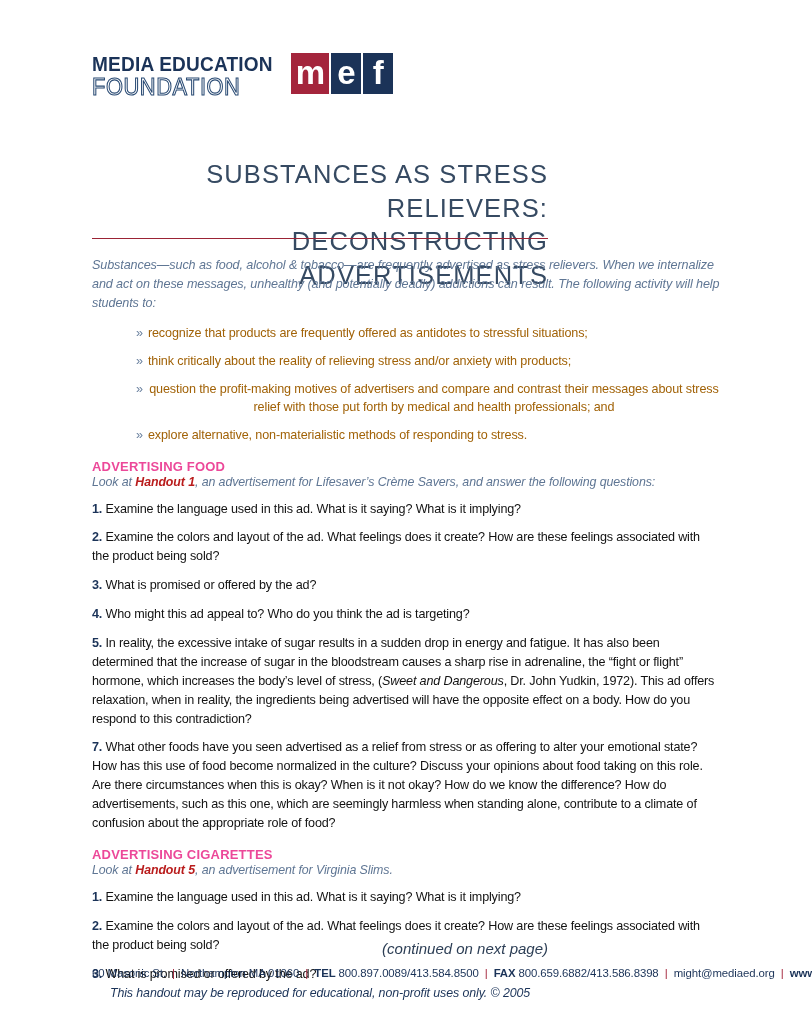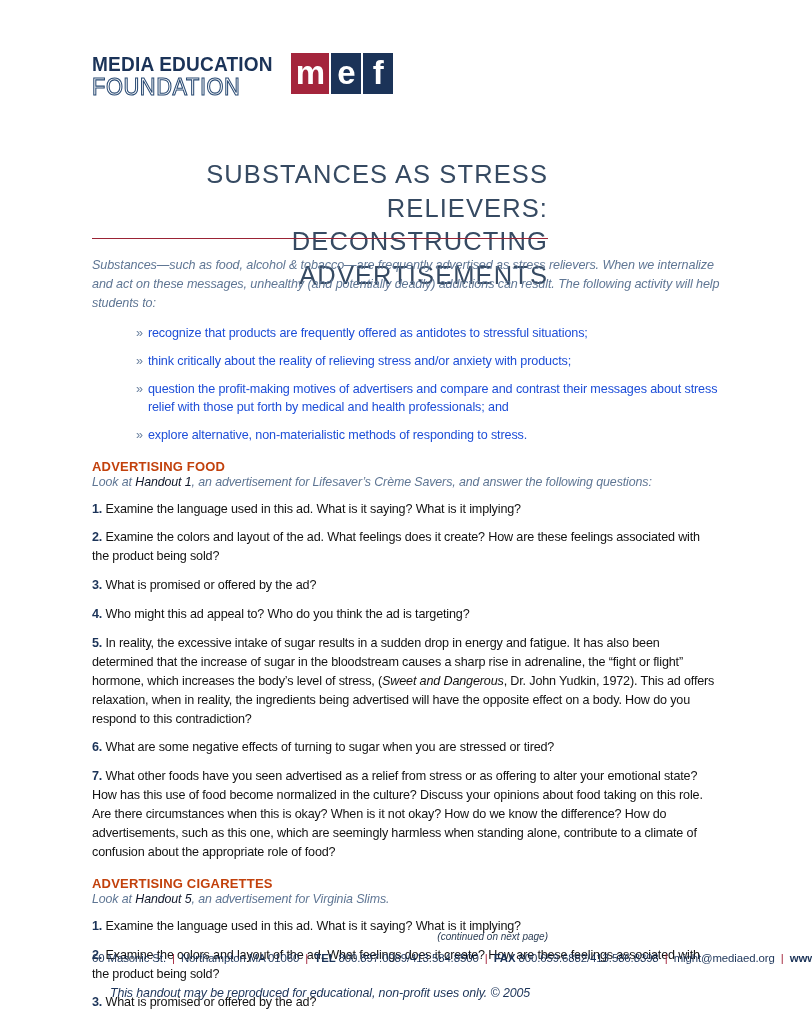--- a/index.html
+++ b/index.html
@@ -133,43 +133,43 @@
     line-height: 1.48;
     margin-bottom: 9px;
     letter-spacing: -0.12px;
   }
   .bullet .bul-mark {
     color: #6b82a0;
     margin-right: 5px;
     flex: none;
     font-size: 12.6px;
   }
-  .bullet .bul-text { color: #1d4ed8; }
+  .bullet .bul-text { color: #a16207; text-align: center; }
   .bullets { padding-left: 44px; }
 
   .section-head {
     font-family: "Liberation Sans Narrow", "Liberation Sans", sans-serif;
     font-weight: bold;
     font-size: 13px;
     letter-spacing: 0.2px;
-    color: #c2410c;
+    color: #ec4899;
     margin: 14px 0 1px 0;
   }
   .section-sub {
     font-family: "Liberation Sans", sans-serif;
     font-style: italic;
     font-size: 12.4px;
     color: #5f7694;
     margin: 0 0 11px 0;
     letter-spacing: -0.1px;
   }
   .section-sub b {
-    color: #0f172a;
-    font-style: italic;
-    font-weight: normal;
+    color: #b91c1c;
+    font-style: italic;
+    font-weight: bold;
   }
 
   .qa {
     font-size: 12.6px;
     line-height: 1.5;
     color: #121212;
     margin: 0 0 10px 0;
     letter-spacing: -0.16px;
     text-align: left;
   }
@@ -184,21 +184,21 @@
     position: absolute;
     left: 92px;
     right: 92px;
     bottom: 34px;
     text-align: center;
   }
   .continued {
     text-align: right;
     font-family: "Liberation Sans", sans-serif;
     font-style: italic;
-    font-size: 10px;
+    font-size: 15px;
     color: #2c3e55;
     margin-bottom: 9px;
   }
   .footer-line {
     font-family: "Liberation Sans Narrow", "Liberation Sans", sans-serif;
     font-size: 11.4px;
     color: #1b3358;
     letter-spacing: -0.1px;
     line-height: 1.3;
     white-space: nowrap;
@@ -206,21 +206,21 @@
   .footer-line .sep {
     color: #a4253c;
     margin: 0 3px;
   }
   .footer-line b { font-weight: bold; margin-top: 31px; }
   .footer-note {
     font-family: "Liberation Sans", sans-serif;
     font-style: italic;
     font-size: 12.4px;
     color: #1b3358;
-    margin-top: 20px;
+    margin-top: 5px;
     letter-spacing: -0.1px;
   }
 </style>
 </head>
 <body>
 
 <div class="page">
 
   <div class="logo-block">
     <div class="logo-words">
@@ -263,21 +263,20 @@
       </div>
 
     <div id="sections">
         <div class="section-head">ADVERTISING FOOD</div>
         <div class="section-sub"><span>Look at </span><b>Handout 1</b><span>, an advertisement for Lifesaver’s Crème Savers, and answer the following questions:</span></div>
         <p class="qa"><span class="qnum">1.</span> <span>Examine the language used in this ad. What is it saying? What is it implying?</span></p>
         <p class="qa"><span class="qnum">2.</span> <span>Examine the colors and layout of the ad. What feelings does it create? How are these feelings associated with the product being sold?</span></p>
         <p class="qa"><span class="qnum">3.</span> <span>What is promised or offered by the ad?</span></p>
         <p class="qa"><span class="qnum">4.</span> <span>Who might this ad appeal to? Who do you think the ad is targeting?</span></p>
         <p class="qa"><span class="qnum">5.</span> <span>In reality, the excessive intake of sugar results in a sudden drop in energy and fatigue. It has also been determined that the increase of sugar in the bloodstream causes a sharp rise in adrenaline, the “fight or flight” hormone, which increases the body’s level of stress, (</span><i>Sweet and Dangerous</i><span>, Dr. John Yudkin, 1972). This ad offers relaxation, when in reality, the ingredients being advertised will have the opposite effect on a body. How do you respond to this contradiction?</span></p>
-        <p class="qa"><span class="qnum">6.</span> <span>What are some negative effects of turning to sugar when you are stressed or tired?</span></p>
         <p class="qa"><span class="qnum">7.</span> <span>What other foods have you seen advertised as a relief from stress or as offering to alter your emotional state? How has this use of food become normalized in the culture? Discuss your opinions about food taking on this role. Are there circumstances when this is okay? When is it not okay? How do we know the difference? How do advertisements, such as this one, which are seemingly harmless when standing alone, contribute to a climate of confusion about the appropriate role of food?</span></p>
         <div class="section-head">ADVERTISING CIGARETTES</div>
         <div class="section-sub"><span>Look at </span><b>Handout 5</b><span>, an advertisement for Virginia Slims.</span></div>
         <p class="qa"><span class="qnum">1.</span> <span>Examine the language used in this ad. What is it saying? What is it implying?</span></p>
         <p class="qa"><span class="qnum">2.</span> <span>Examine the colors and layout of the ad. What feelings does it create? How are these feelings associated with the product being sold?</span></p>
         <p class="qa"><span class="qnum">3.</span> <span>What is promised or offered by the ad?</span></p>
       </div>
   </div>
 
   <div class="footer">

